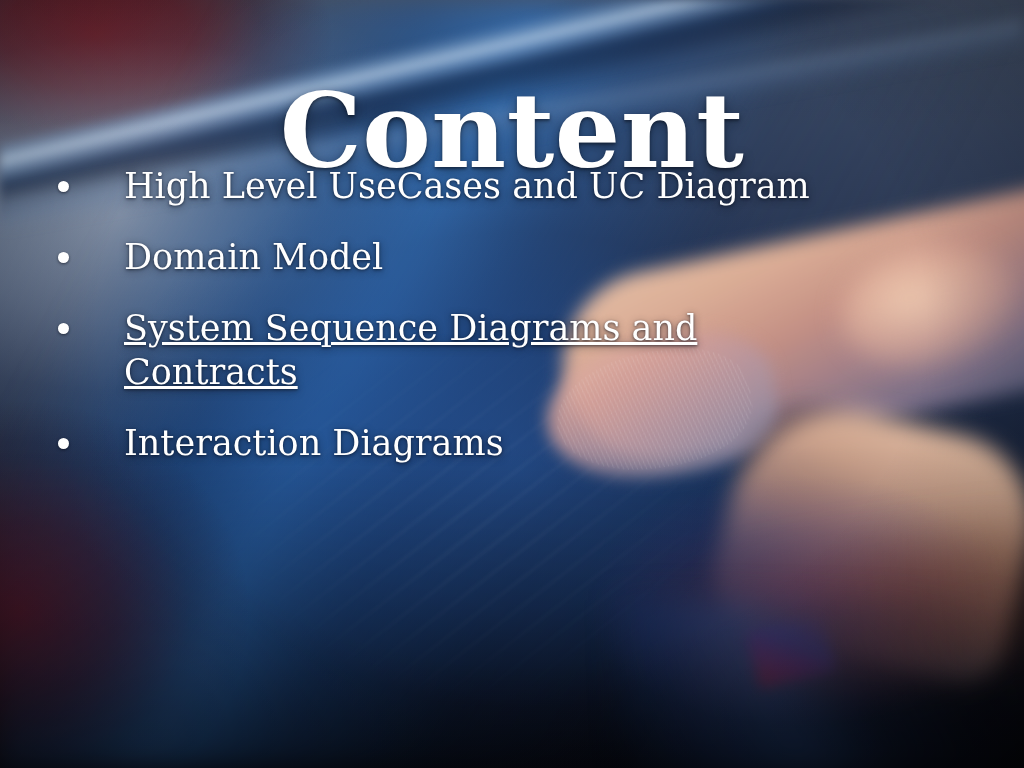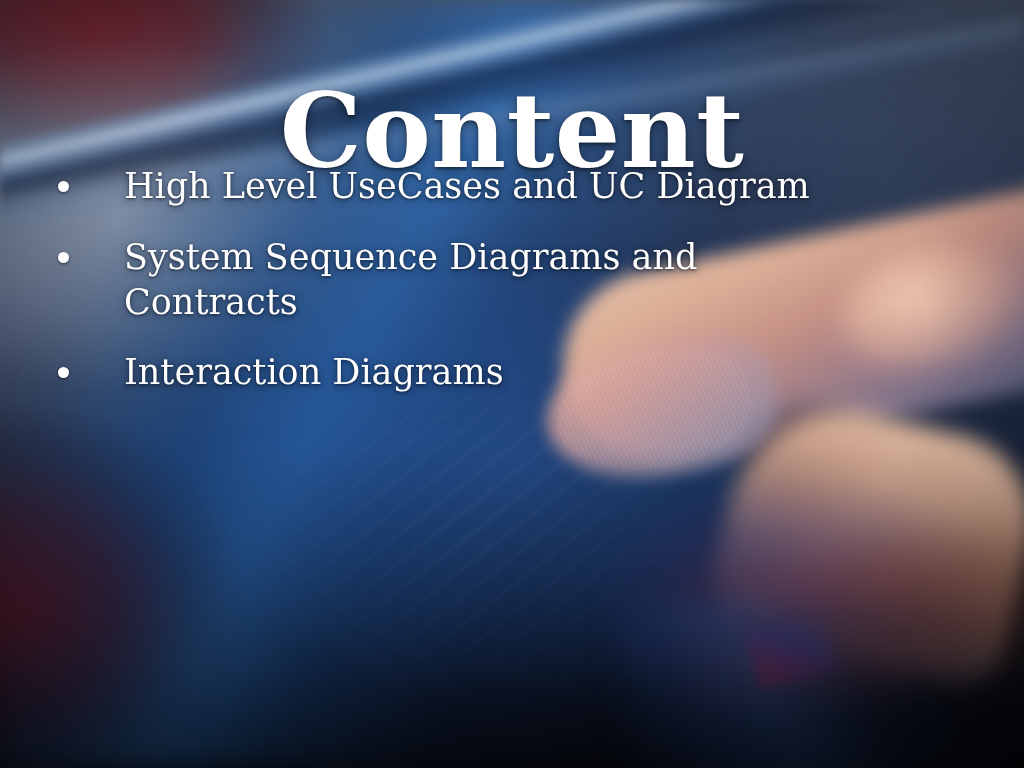--- a/index.html
+++ b/index.html
@@ -383,20 +383,21 @@
     box-shadow: 0 1px 3px rgba(8,12,24,0.6);
   }
 
   .bullet-text {
     display: block;
   }
 
   
   .bullet-item.wrap {
     padding-right: 250px;
+    text-decoration: underline;
   }
 </style>
 </head>
 <body>
 
 <div class="slide">
 
   <div class="bg-layer bg-base"></div>
   <div class="bg-layer bg-maroon-top"></div>
   <div class="bg-layer bg-haze-left"></div>
@@ -421,20 +422,23 @@
   <div class="content">
 
     <h1 class="slide-title">Content</h1>
 
     <ul class="bullet-list">
 
       <li class="bullet-item">
         <span class="bullet-text">High Level UseCases and UC Diagram</span>
       </li>
 
+      <li class="bullet-item">
+        <span class="bullet-text">Domain Model</span>
+      </li>
 
       <li class="bullet-item wrap">
         <span class="bullet-text">System Sequence Diagrams and Contracts</span>
       </li>
 
       <li class="bullet-item">
         <span class="bullet-text">Interaction Diagrams</span>
       </li>
 
 

